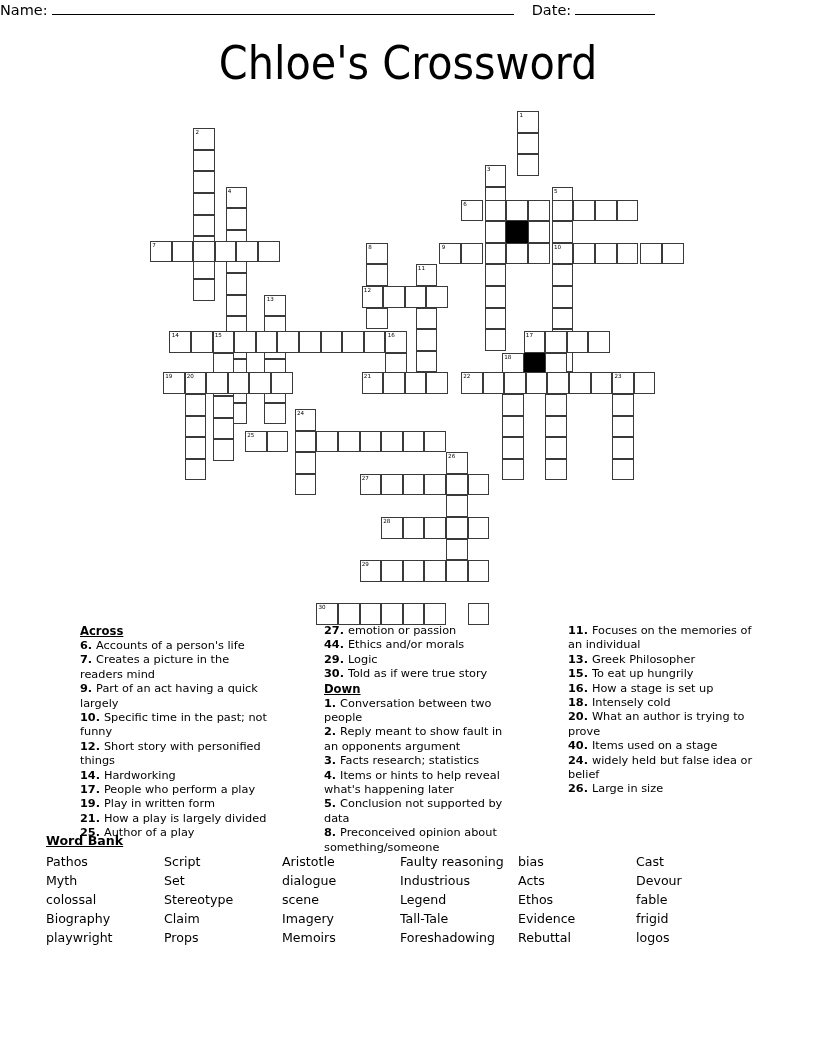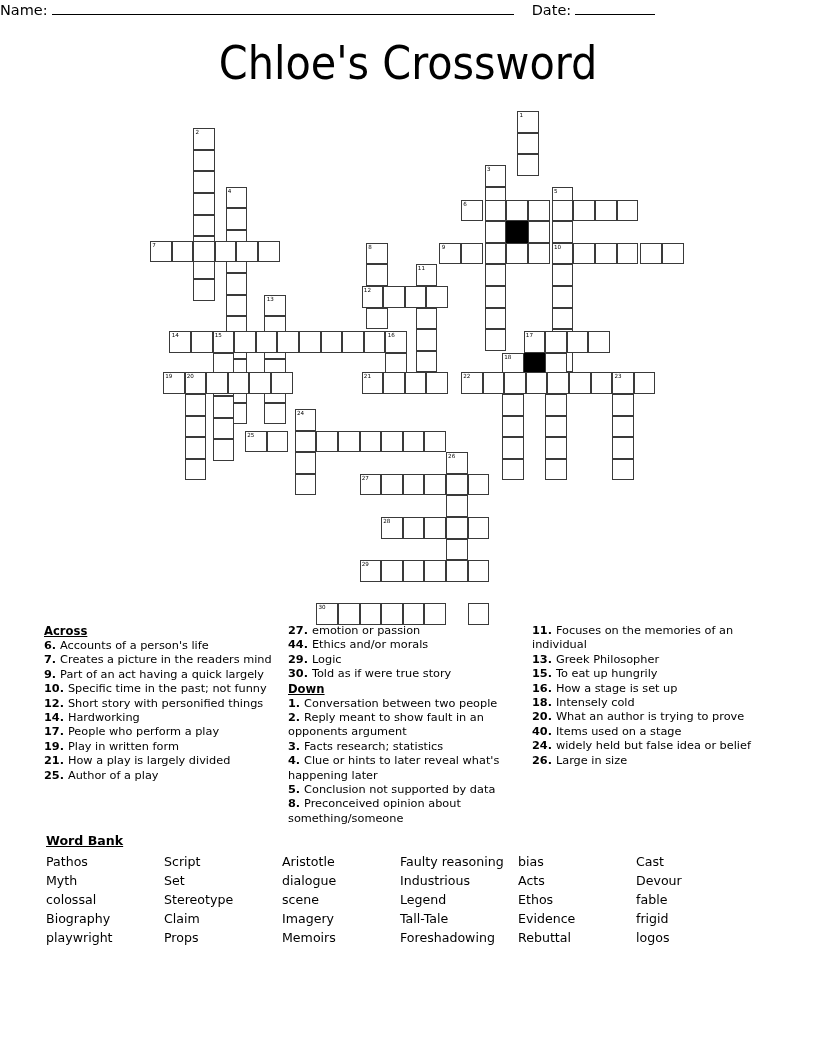--- a/index.html
+++ b/index.html
@@ -94,20 +94,21 @@
     left: 44px;
     top: 624px;
     width: 732px;
     display: flex;
     gap: 0px;
   }
   .clue-col {
     width: 244px;
     box-sizing: border-box;
     padding-right: 14px;
+    margin-left: 36px;
   }
   .clue-heading {
     font-size: 11.6px;
     font-weight: bold;
     text-decoration: underline;
     line-height: 15px;
     margin: 0 0 0 0;
   }
   .clue-item {
     font-size: 11.3px;
@@ -416,21 +417,21 @@
     </div>
   <div class="clue-col" id="clue-col-2">
       <div class="clue-item"><span class="cnum">27. </span><span>emotion or passion</span></div>
       <div class="clue-item"><span class="cnum">44. </span><span>Ethics and/or morals</span></div>
       <div class="clue-item"><span class="cnum">29. </span><span>Logic</span></div>
       <div class="clue-item"><span class="cnum">30. </span><span>Told as if were true story</span></div>
       <div class="clue-heading">Down</div>
       <div class="clue-item"><span class="cnum">1. </span><span>Conversation between two people</span></div>
       <div class="clue-item"><span class="cnum">2. </span><span>Reply meant to show fault in an opponents argument</span></div>
       <div class="clue-item"><span class="cnum">3. </span><span>Facts research; statistics</span></div>
-      <div class="clue-item"><span class="cnum">4. </span><span>Clue or hints to later reveal what's happening later</span></div>
+      <div class="clue-item"><span class="cnum">4. </span><span>Items or hints to help reveal what's happening later</span></div>
       <div class="clue-item"><span class="cnum">5. </span><span>Conclusion not supported by data</span></div>
       <div class="clue-item"><span class="cnum">8. </span><span>Preconceived opinion about something/someone</span></div>
     </div>
   <div class="clue-col" id="clue-col-3">
       <div class="clue-item"><span class="cnum">11. </span><span>Focuses on the memories of an individual</span></div>
       <div class="clue-item"><span class="cnum">13. </span><span>Greek Philosopher</span></div>
       <div class="clue-item"><span class="cnum">15. </span><span>To eat up hungrily</span></div>
       <div class="clue-item"><span class="cnum">16. </span><span>How a stage is set up</span></div>
       <div class="clue-item"><span class="cnum">18. </span><span>Intensely cold</span></div>
       <div class="clue-item"><span class="cnum">20. </span><span>What an author is trying to prove</span></div>

